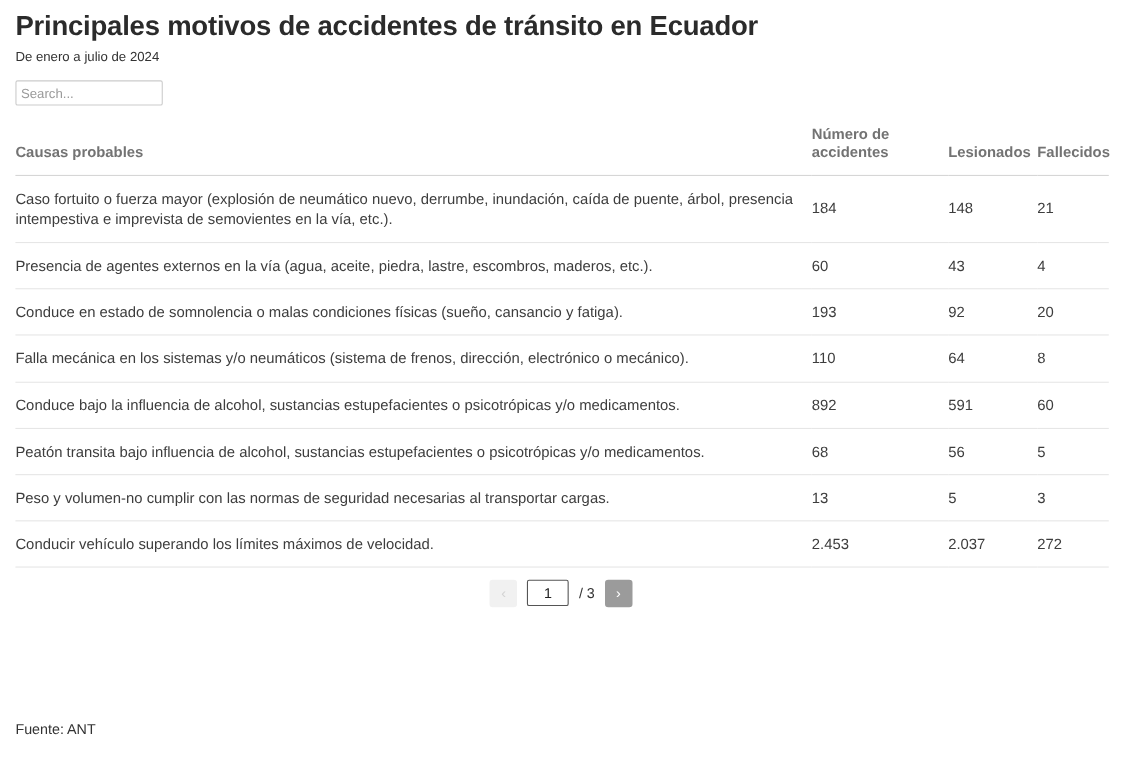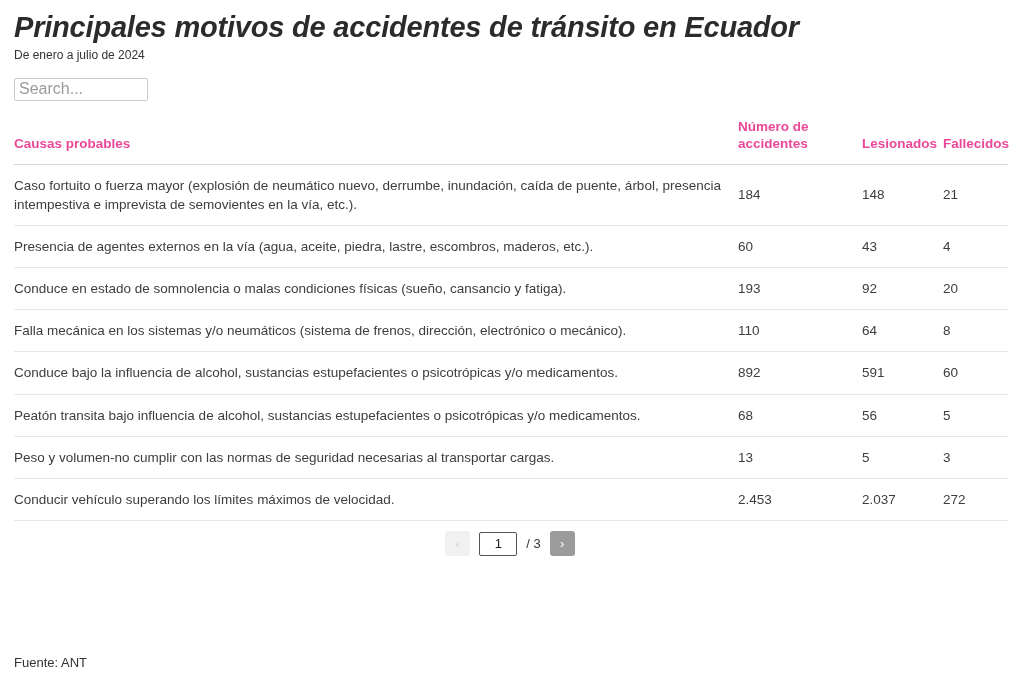--- a/index.html
+++ b/index.html
@@ -19,46 +19,45 @@
     height: 694px;
     position: relative;
     box-sizing: border-box;
   }
 
   
   .header {
     padding: 10px 14px 0 14px;
   }
   .title {
-    font-size: 29px;
+    font-size: 25px;
     font-weight: bold;
     color: #2b2b2b;
     line-height: 1.18;
     margin: 0;
     letter-spacing: -0.2px;
-    font-style: italic;
   }
   .subtitle {
     font-size: 12px;
     font-weight: normal;
     color: #333333;
     line-height: 1.3;
     margin: 4px 0 0 0;
   }
 
   
   .search-wrap {
     padding: 14px 14px 0 14px;
   }
   .search-input {
     width: 124px;
     height: 17px;
     padding: 2px 4px;
     font-family: "Liberation Sans", sans-serif;
-    font-size: 16px;
+    font-size: 12px;
     color: #333;
     border: 1px solid #cccccc;
     border-radius: 2px;
     background: #ffffff;
     box-sizing: content-box;
     outline: none;
   }
   .search-input::placeholder {
     color: #9a9a9a;
     opacity: 1;
@@ -71,21 +70,21 @@
   table.data-table {
     width: 994px;
     border-collapse: collapse;
     table-layout: fixed;
   }
   table.data-table th {
     text-align: left;
     vertical-align: bottom;
     font-size: 13.5px;
     font-weight: bold;
-    color: #ec4899;
+    color: #737373;
     line-height: 1.25;
     padding: 0 0 11px 0;
     border-bottom: 1px solid #d6d6d6;
   }
   table.data-table td {
     text-align: left;
     vertical-align: middle;
     font-size: 13.5px;
     font-weight: normal;
     color: #3d3d3d;

